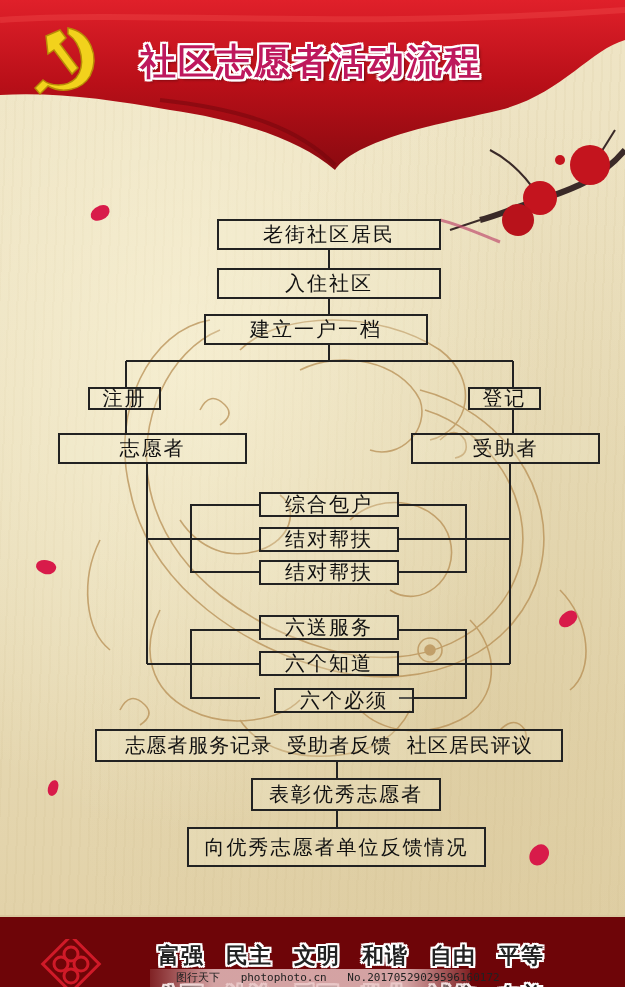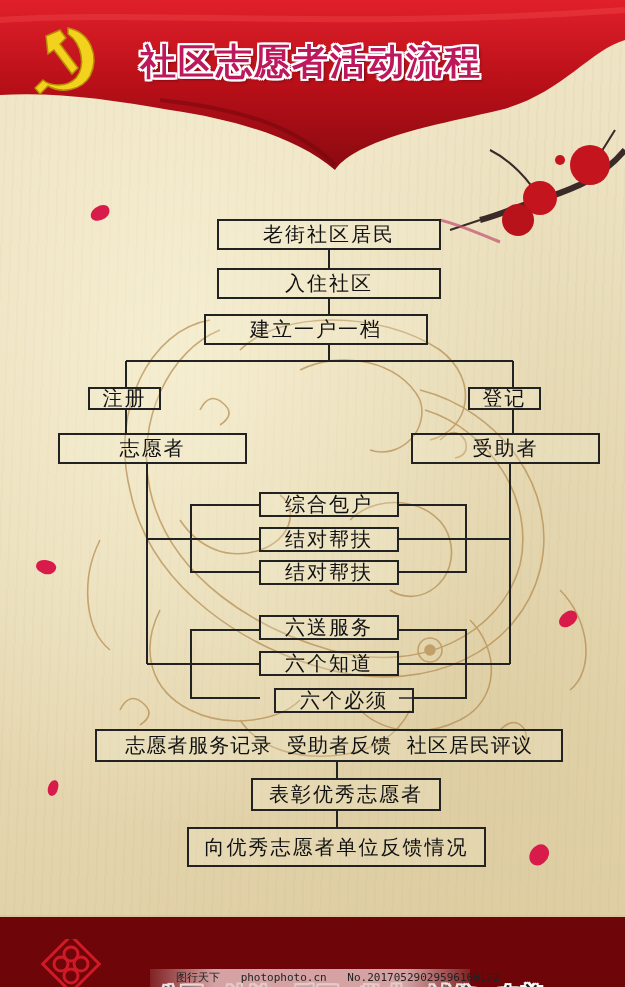--- a/index.html
+++ b/index.html
@@ -174,20 +174,28 @@
 <div class="box" style="left:187px;top:827px;width:299px;height:40px;">向优秀志愿者单位反馈情况</div>
 
 <div class="footer">
   <svg class="knot" viewBox="0 0 70 60" fill="none" stroke="#d01a28" stroke-width="3">
     <rect x="15" y="5" width="40" height="40" transform="rotate(45 35 25)"></rect>
     <circle cx="25" cy="25" r="7"></circle>
     <circle cx="45" cy="25" r="7"></circle>
     <circle cx="35" cy="15" r="7"></circle>
     <circle cx="35" cy="37" r="7"></circle>
   </svg>
+  <div class="values-row">
+    <span class="value">富强</span>
+    <span class="value">民主</span>
+    <span class="value">文明</span>
+    <span class="value">和谐</span>
+    <span class="value">自由</span>
+    <span class="value">平等</span>
+  </div>
   <div class="values-row second">
     <span class="value">公正</span>
     <span class="value">法治</span>
     <span class="value">爱国</span>
     <span class="value">敬业</span>
     <span class="value">诚信</span>
     <span class="value">友善</span>
   </div>
   <div class="watermark">
     <span>图行天下</span>

